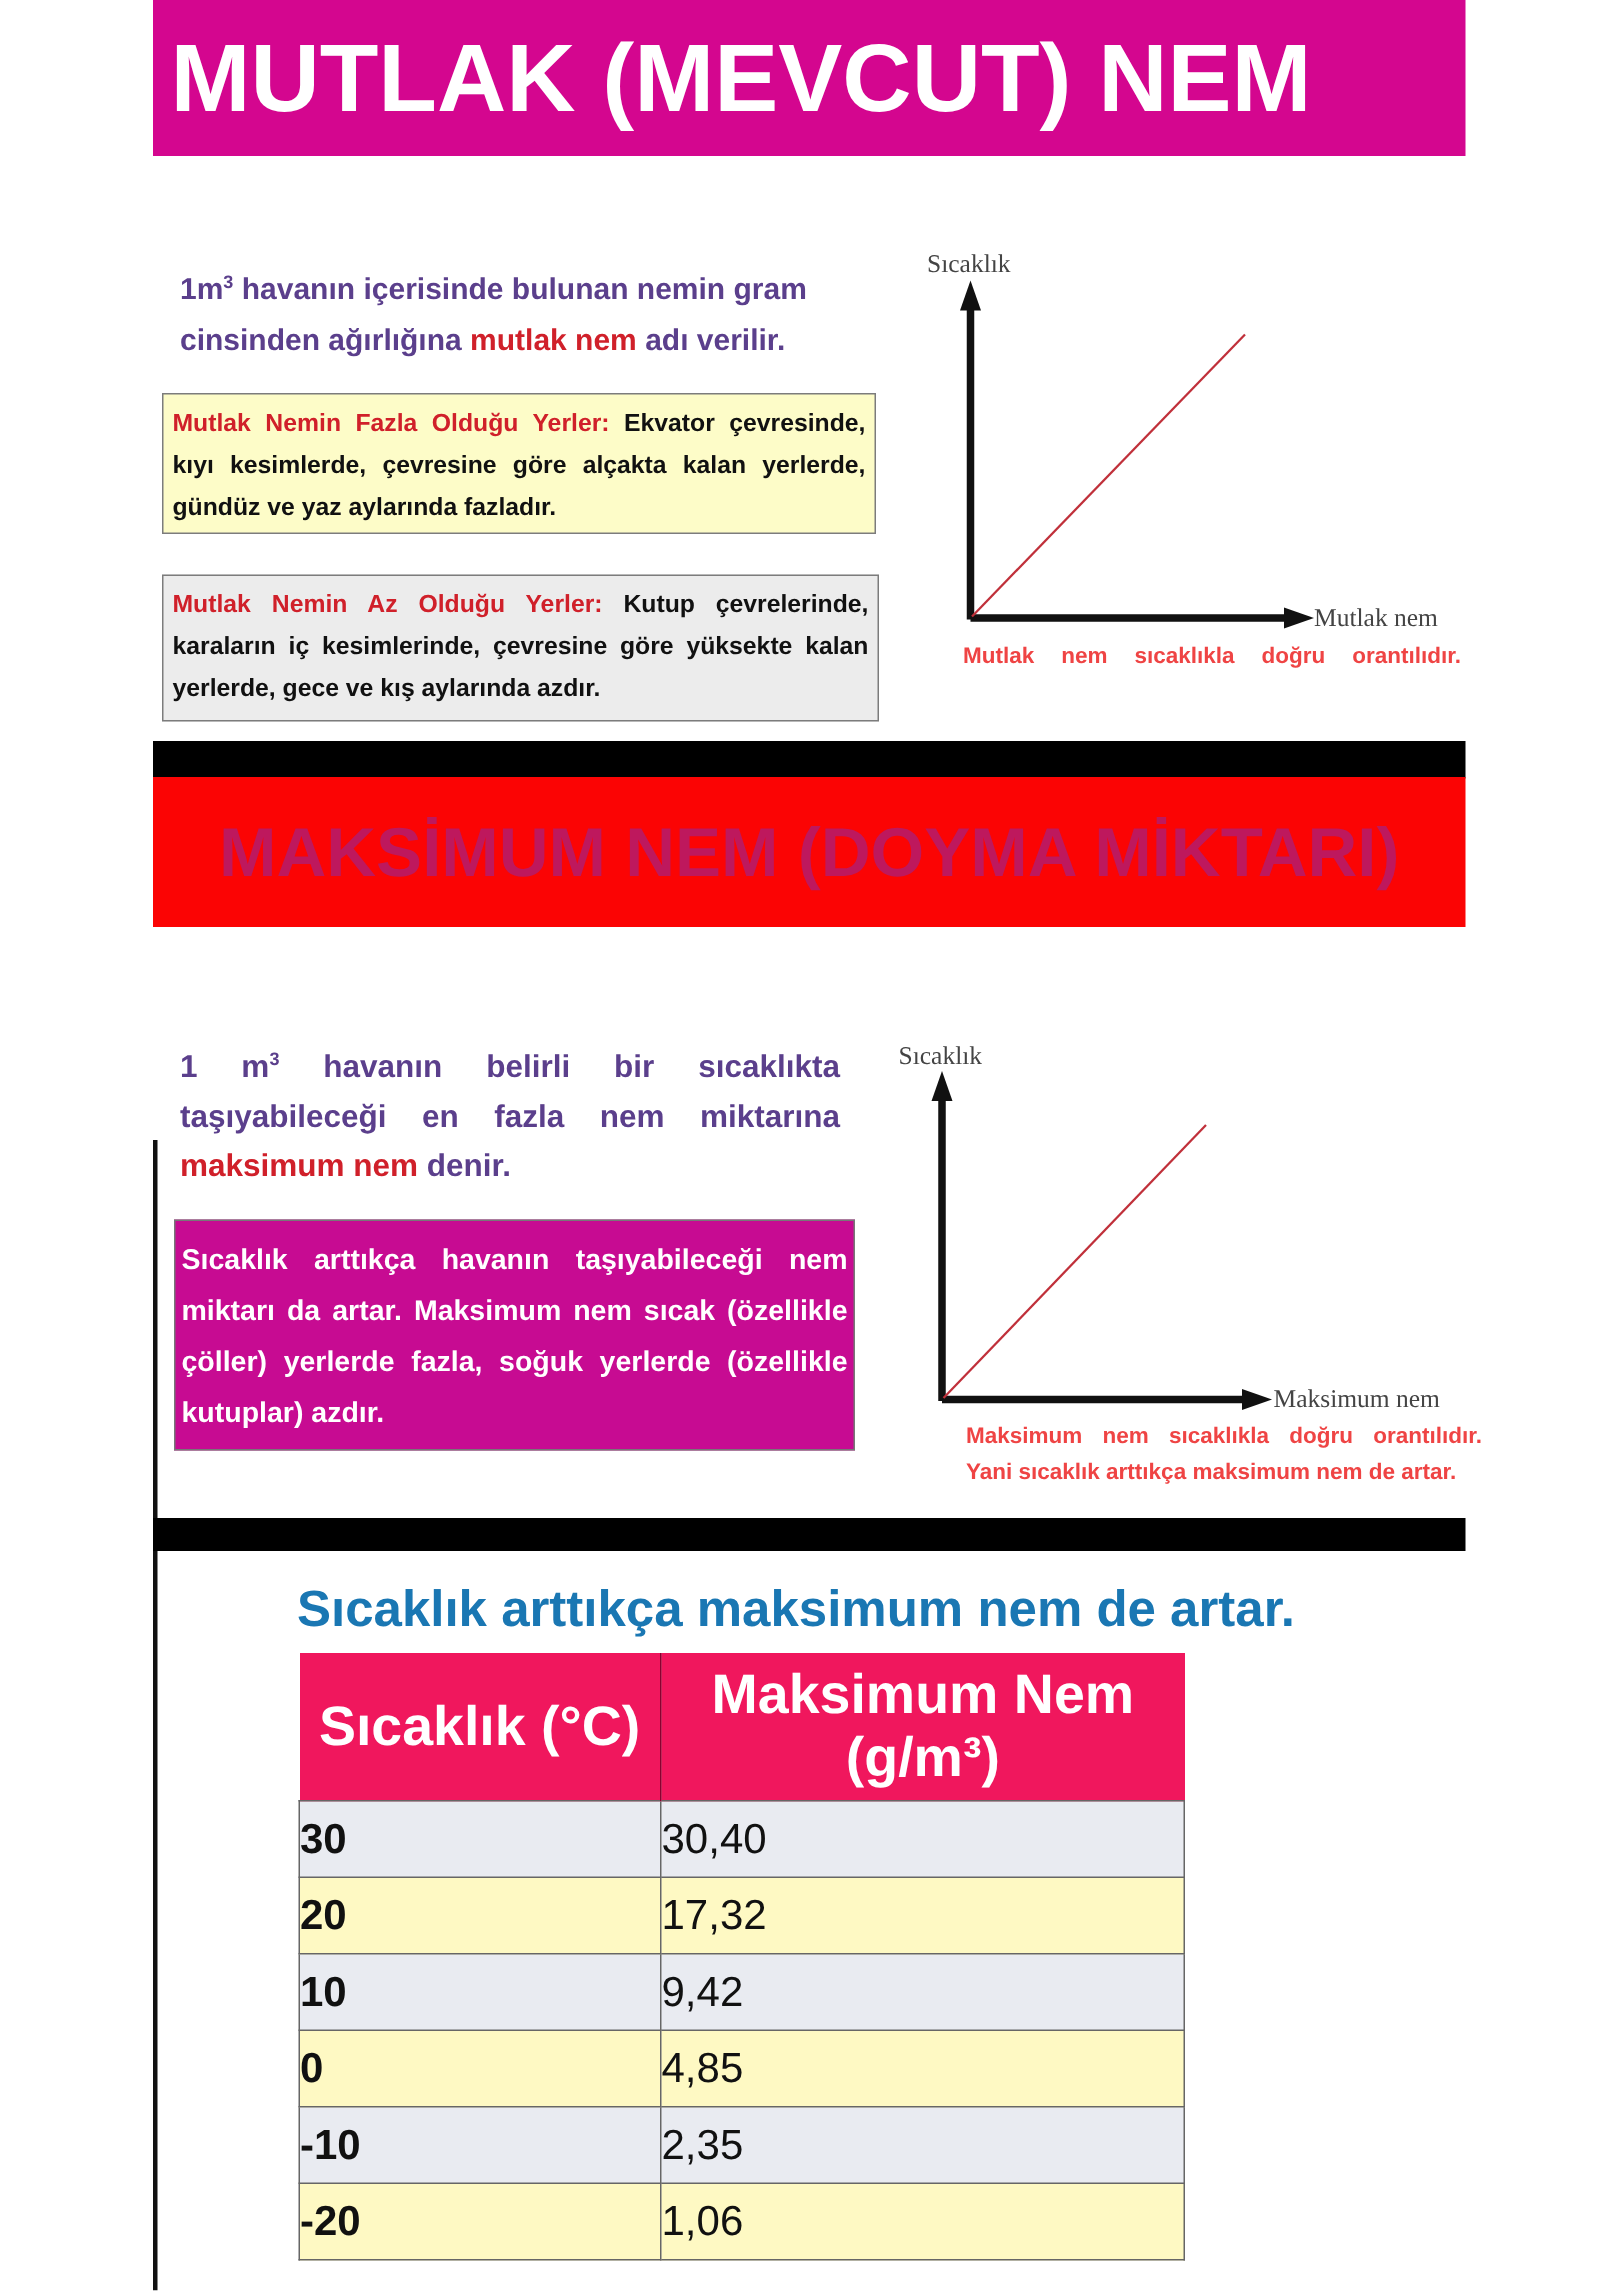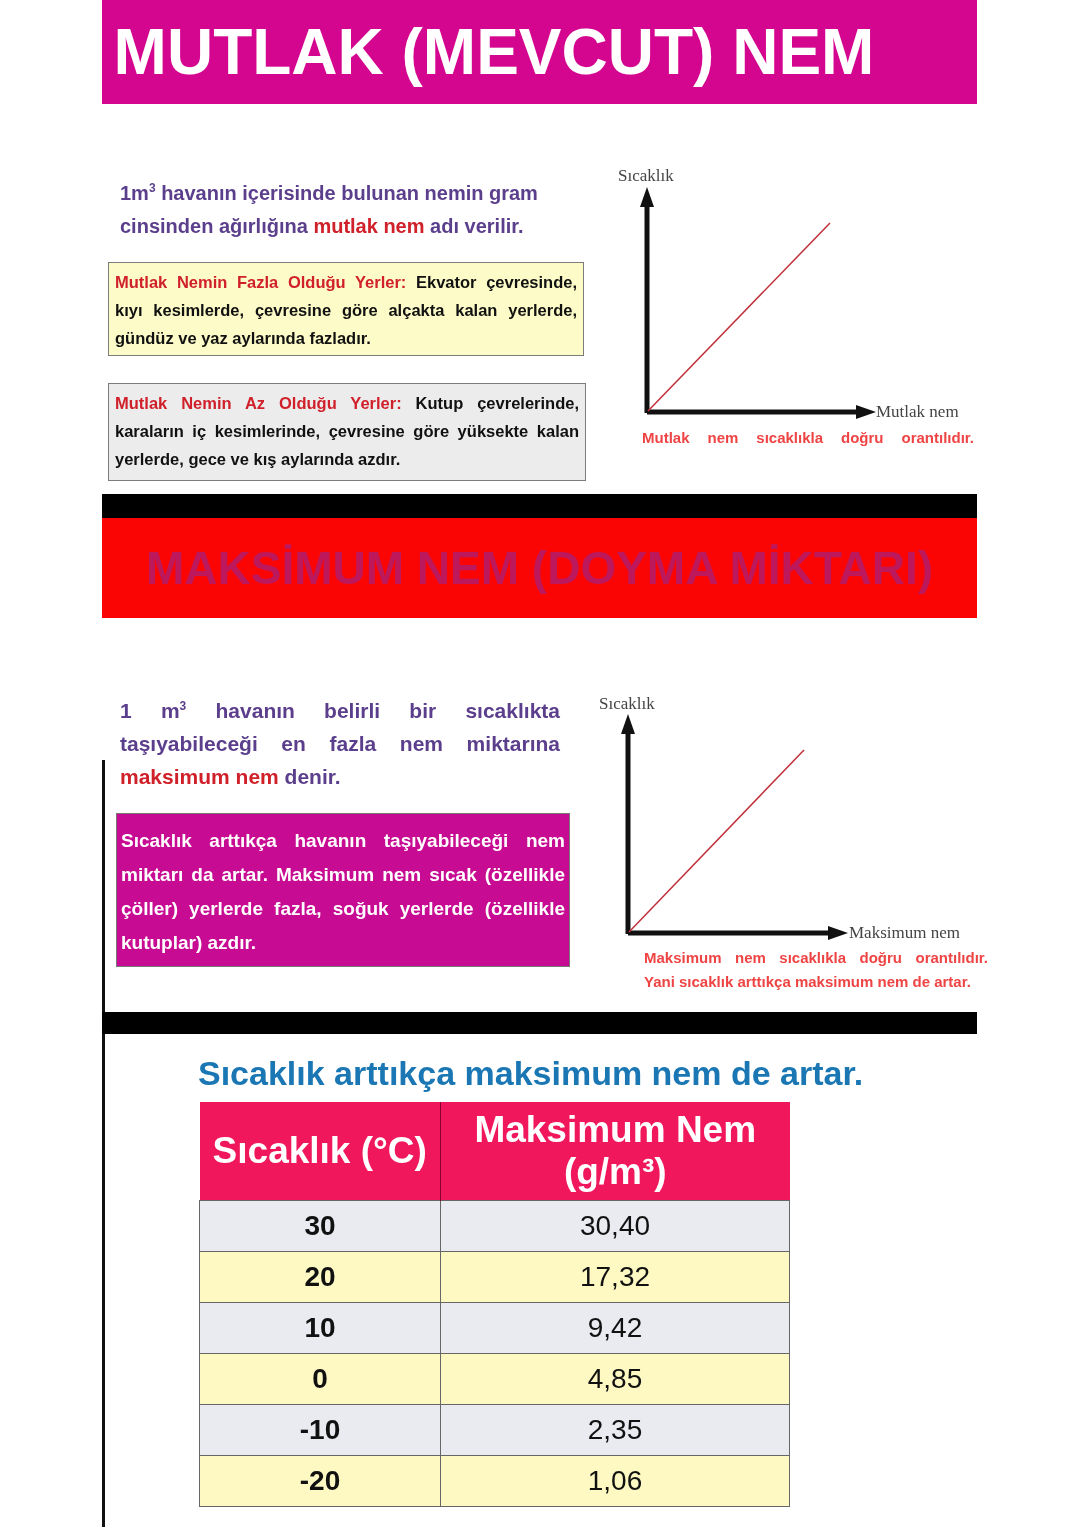--- a/index.html
+++ b/index.html
@@ -31,21 +31,21 @@
   .box-magenta-text { padding: 10px 4px 0 4px; color: #ffffff; font-family: "Liberation Sans", sans-serif; font-weight: bold; font-size: 19px; line-height: 34px; text-align: justify; }
 
   .left-rule { left: 102px; top: 760px; width: 3px; height: 767px; background: #111; }
   .black-bar2 { left: 102px; top: 1012px; width: 875px; height: 22px; background: #000; }
 
   .table-title { left: 198px; top: 1050px; width: 704px; color: #1a77b3; font-family: "Liberation Sans", sans-serif; font-weight: bold; font-size: 34px; line-height: 46px; }
 
   table.data { position: absolute; left: 199px; top: 1102px; width: 591px; border-collapse: collapse; font-family: "Liberation Sans", sans-serif; }
   table.data th { background: #f0175d; color: #ffffff; font-weight: bold; font-size: 37px; height: 98px; padding: 0; border-right: 1px solid #8a0030; }
   table.data th:last-child { border-right: none; }
-  table.data td { height: 50px; font-size: 28px; text-align: center; border: 1px solid #666; padding: 0; color: #111; }
+  table.data td { height: 50px; font-size: 28px; border: 1px solid #666; padding: 0; color: #111; }
   table.data td.temp { font-weight: bold; width: 240px; }
   table.data tr.odd td { background: #e9ebf1; }
   table.data tr.even td { background: #fef9c3; }
 </style>
 </head>
 <body>
 
 <div class="abs banner1"></div>
 <div class="abs banner1-text">MUTLAK (MEVCUT) NEM</div>
 

